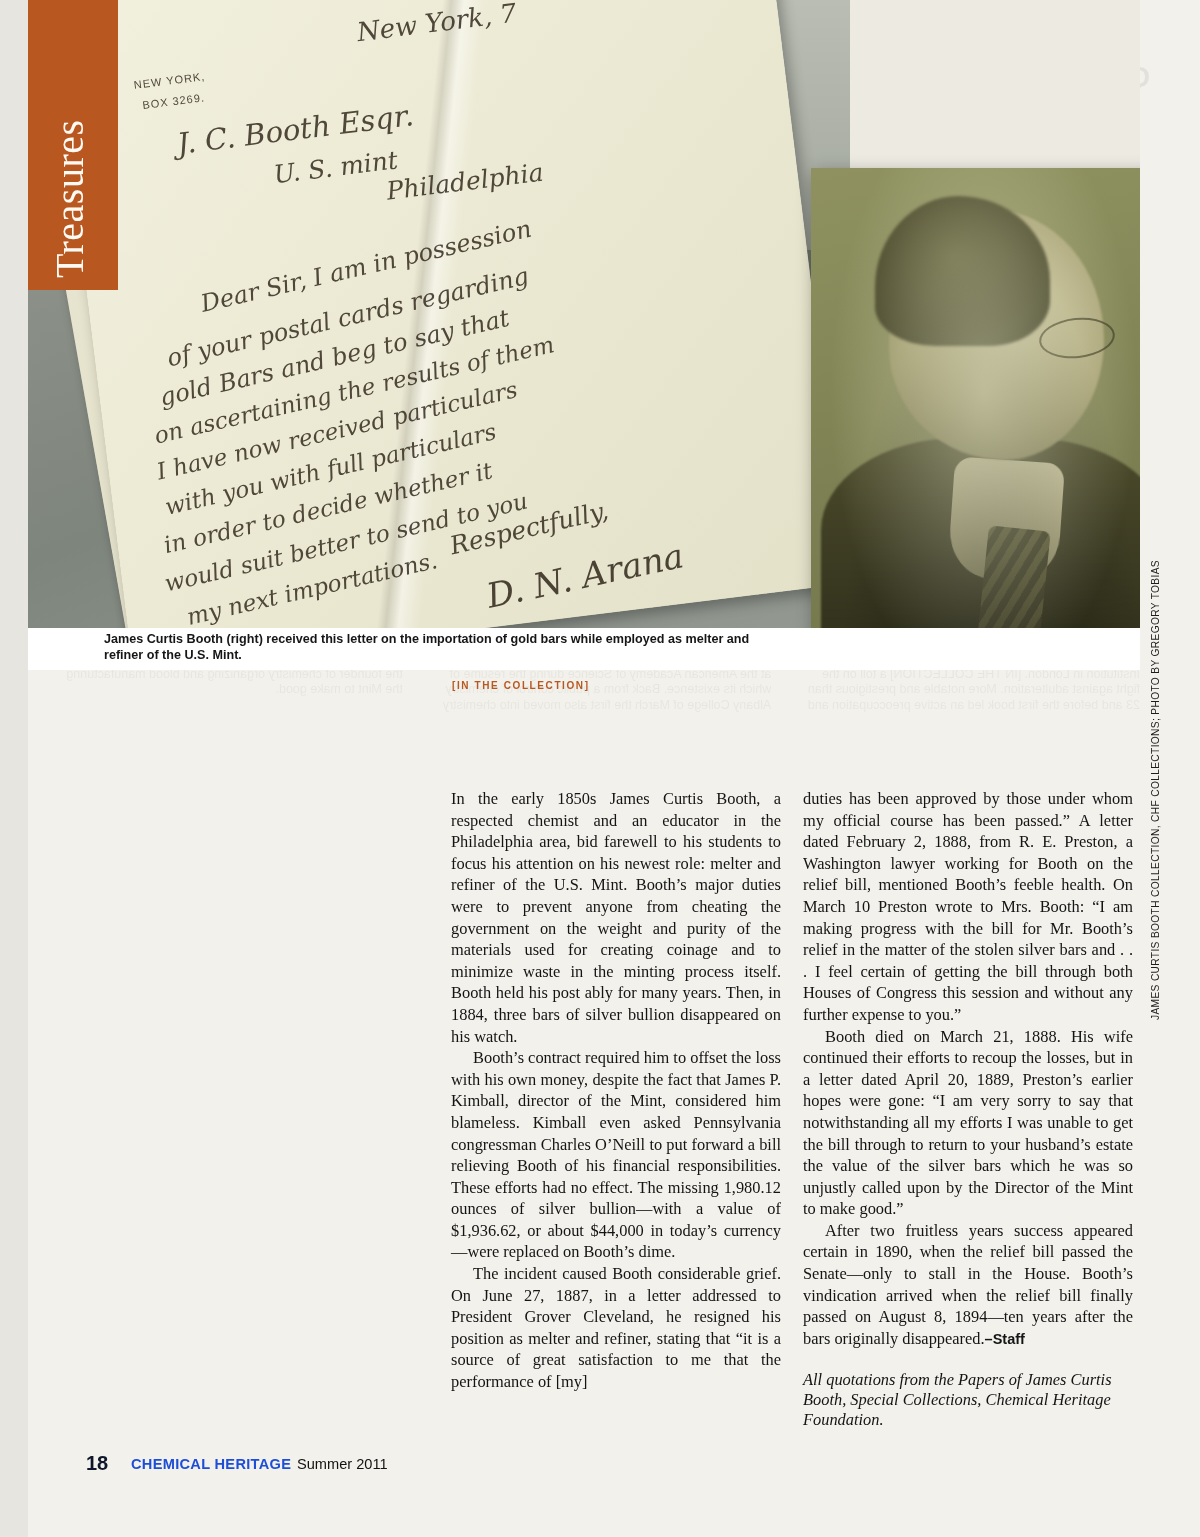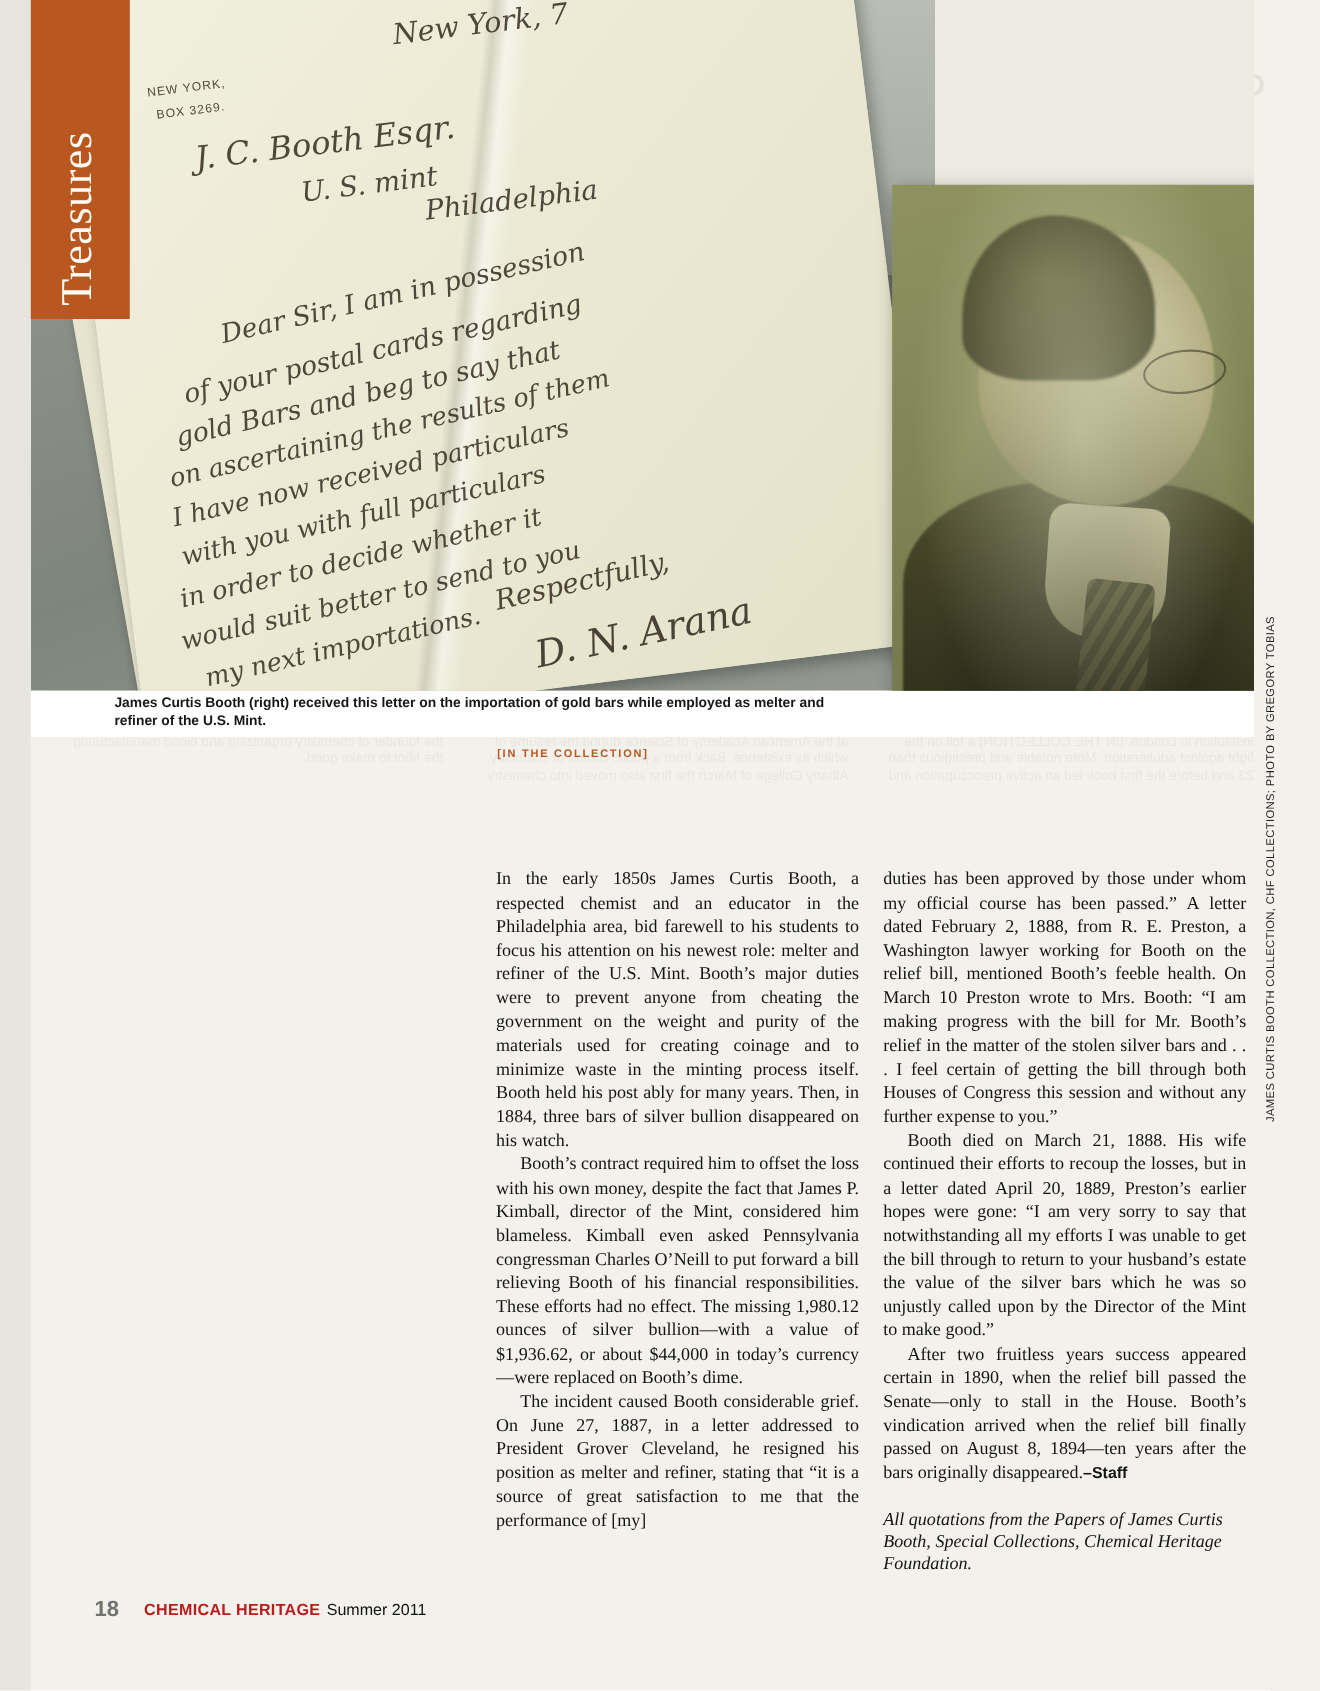--- a/index.html
+++ b/index.html
@@ -287,30 +287,30 @@
     white-space: nowrap;
   }
 
   
   .folio-num {
     position: absolute;
     left: 86px; top: 1452px;
     font-family: "Liberation Sans", sans-serif;
     font-weight: bold;
     font-size: 20px;
-    color: #737373;
+    color: #0f172a;
   }
   .folio-title {
     position: absolute;
     left: 131px; top: 1456px;
     font-family: "Liberation Sans", sans-serif;
     font-weight: bold;
     font-size: 14.6px;
     letter-spacing: 0.3px;
-    color: #b91c1c;
+    color: #1d4ed8;
   }
   .folio-issue {
     position: absolute;
     left: 297px; top: 1456px;
     font-family: "Liberation Sans", sans-serif;
     font-size: 14.6px;
     color: #111;
   }
 </style>
 </head>

